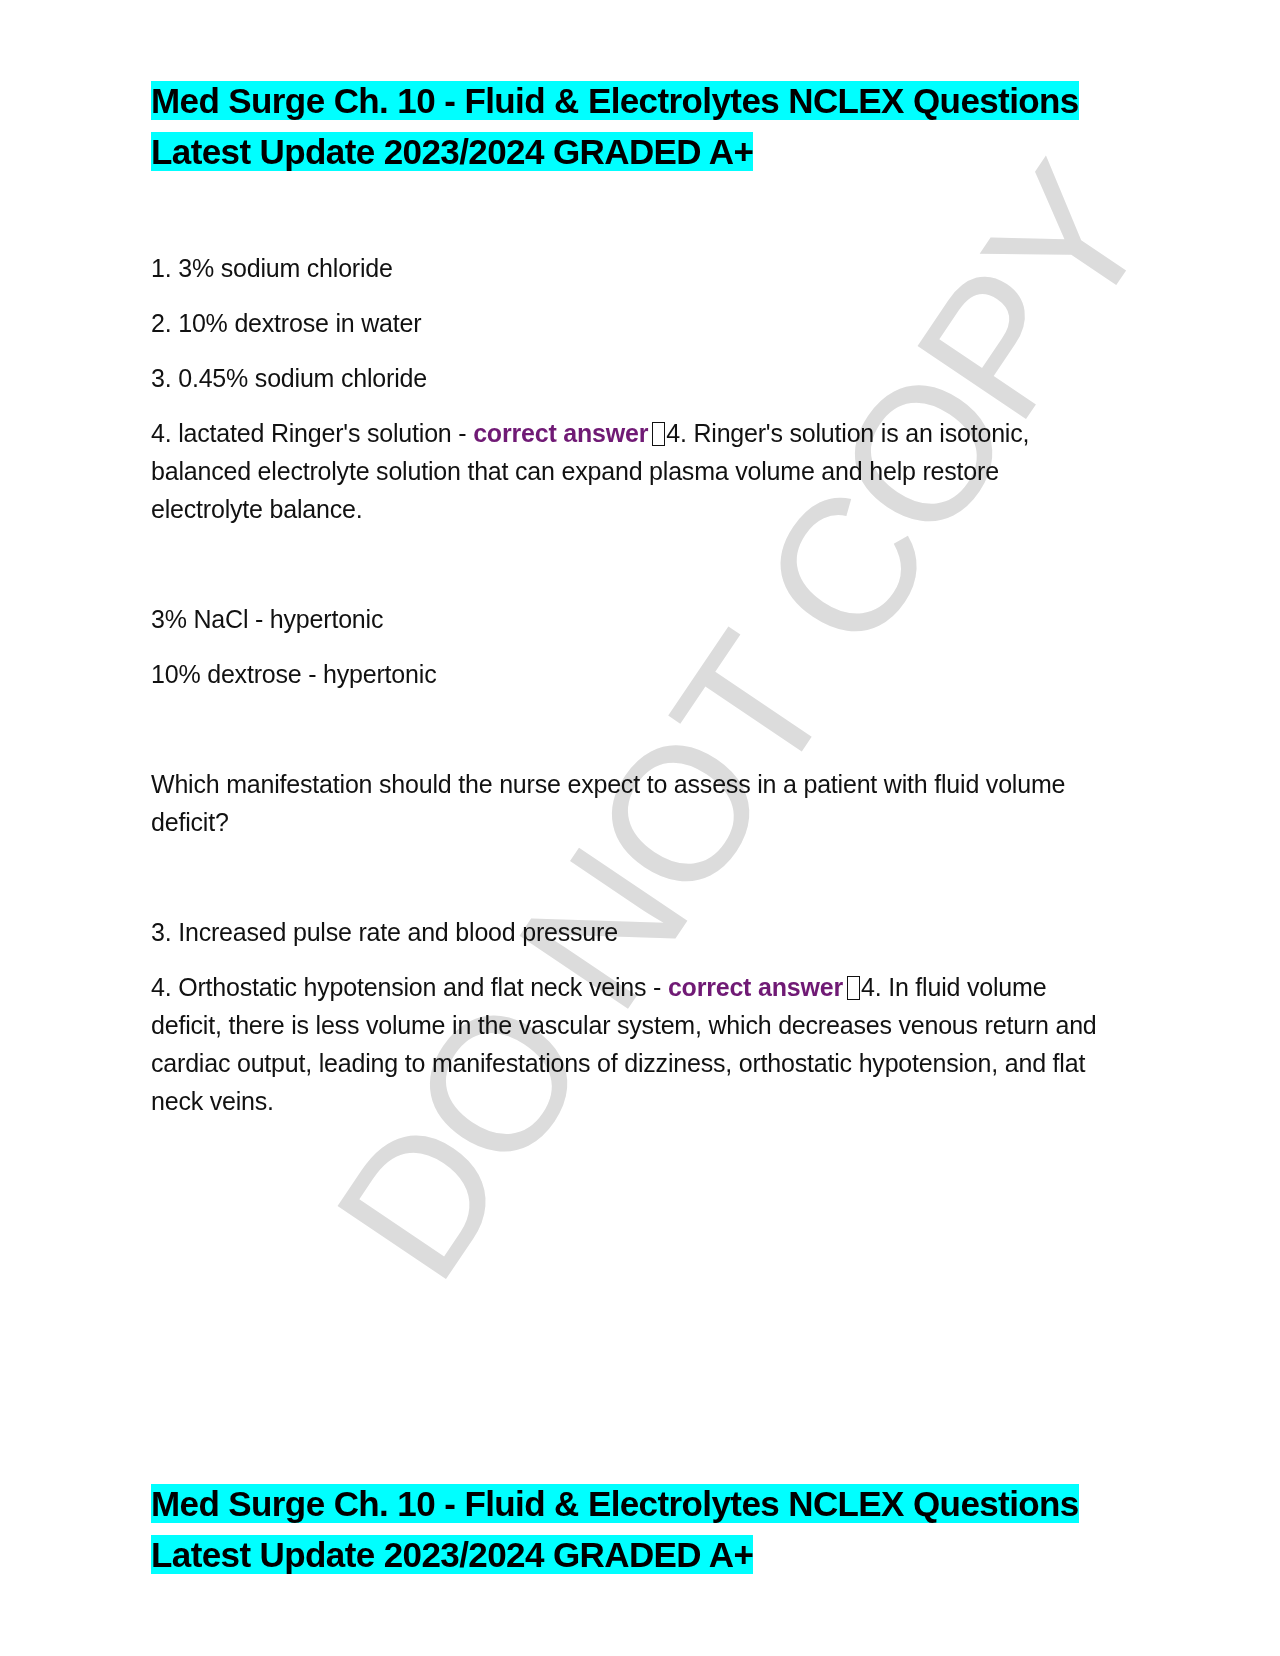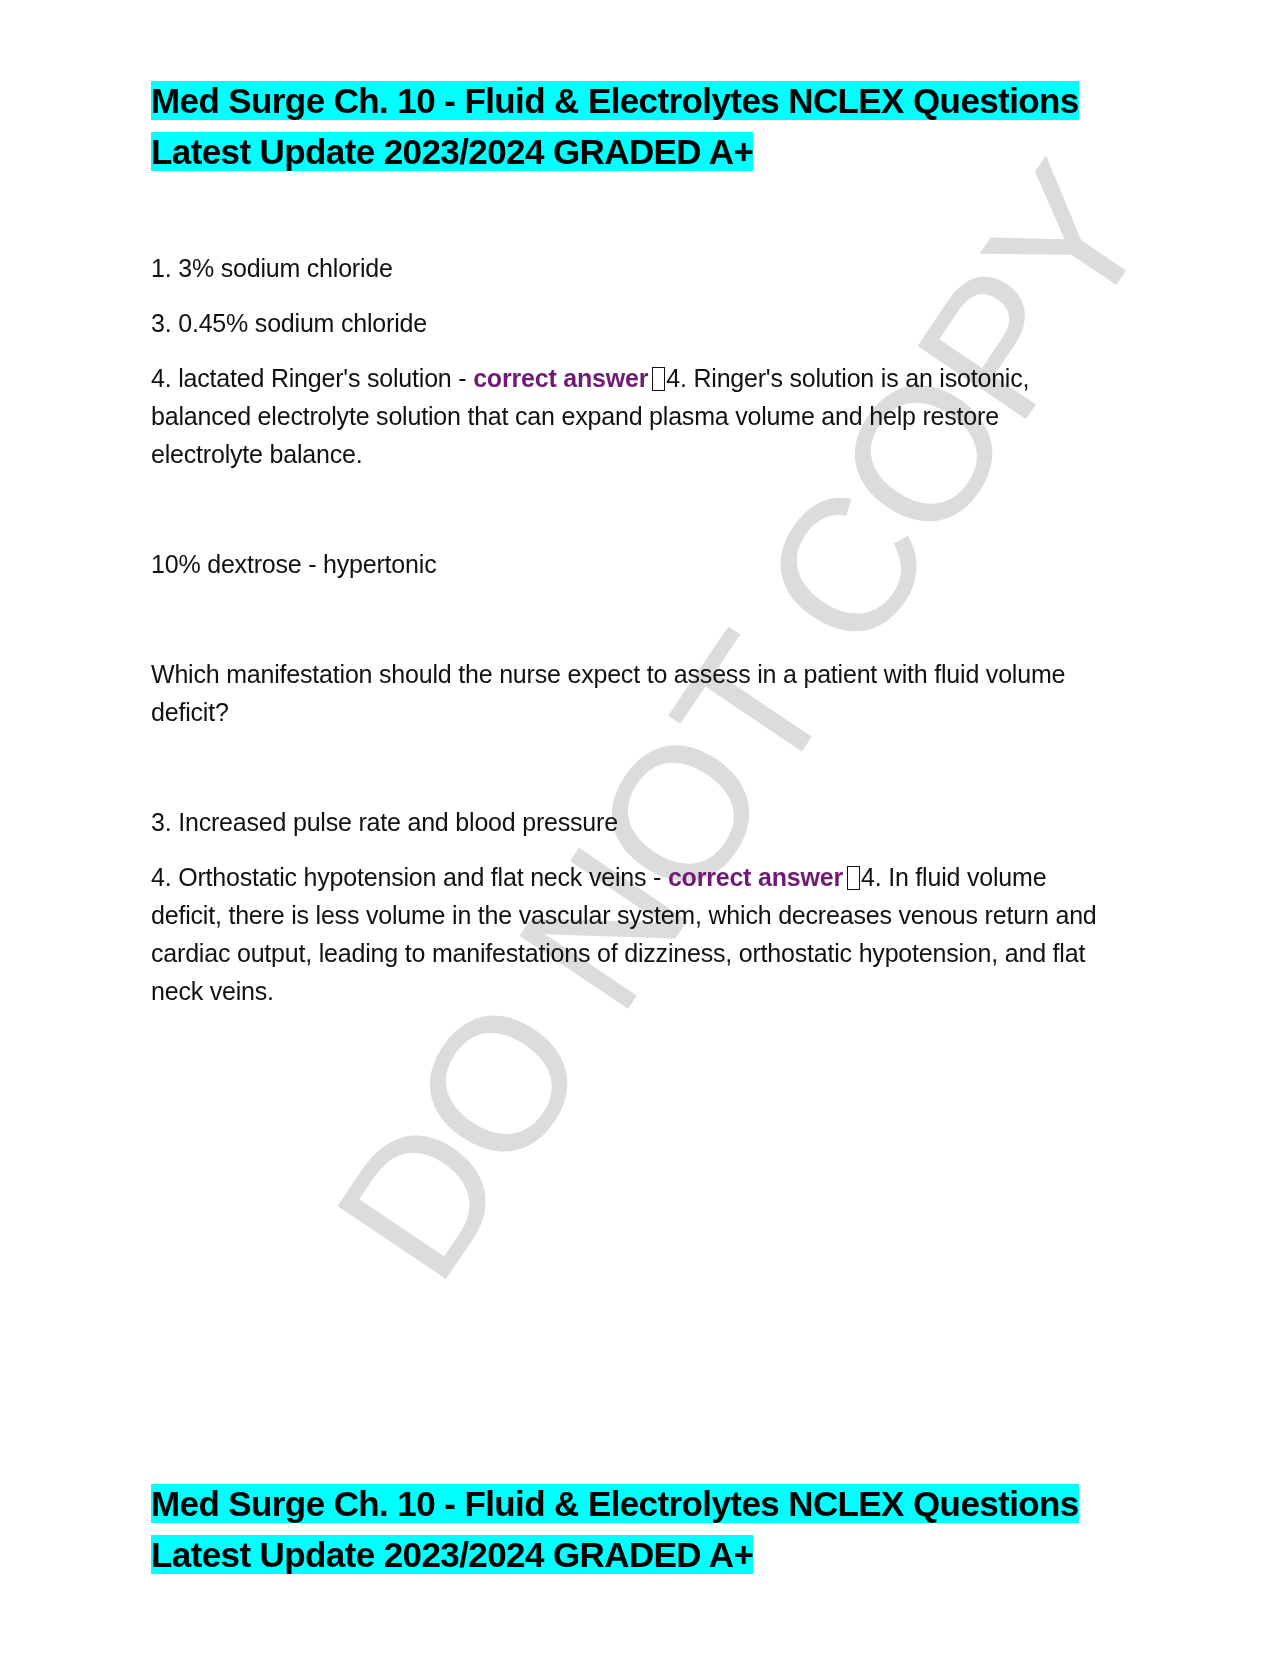--- a/index.html
+++ b/index.html
@@ -97,27 +97,29 @@
   <h1 class="doc-title">
     <span class="hl">Med Surge Ch. 10 - Fluid &amp; Electrolytes NCLEX Questions</span><br>
     <span class="hl">Latest Update 2023/2024 GRADED A+</span>
   </h1>
 
   <section>
 
     <div class="gap-lg"></div>
 
     <p class="opt">1. 3% sodium chloride</p>
+    <p class="opt">2. 10% dextrose in water</p>
     <p class="opt">3. 0.45% sodium chloride</p>
     <p class="opt last">
       <span>4. lactated Ringer's solution - </span><span class="correct">correct answer</span><span class="box-glyph"></span><span>4. Ringer's solution is an isotonic, balanced electrolyte solution that can expand plasma volume and help restore electrolyte balance.</span>
     </p>
 
     <div class="gap-lg"></div>
 
+    <p class="opt">3% NaCl - hypertonic</p>
     <p class="opt last">10% dextrose - hypertonic</p>
   </section>
 
   <div class="gap-lg"></div>
 
   <section>
     <p class="body-text">Which manifestation should the nurse expect to assess in a patient with fluid volume deficit?</p>
 
     <div class="gap-lg"></div>
 

